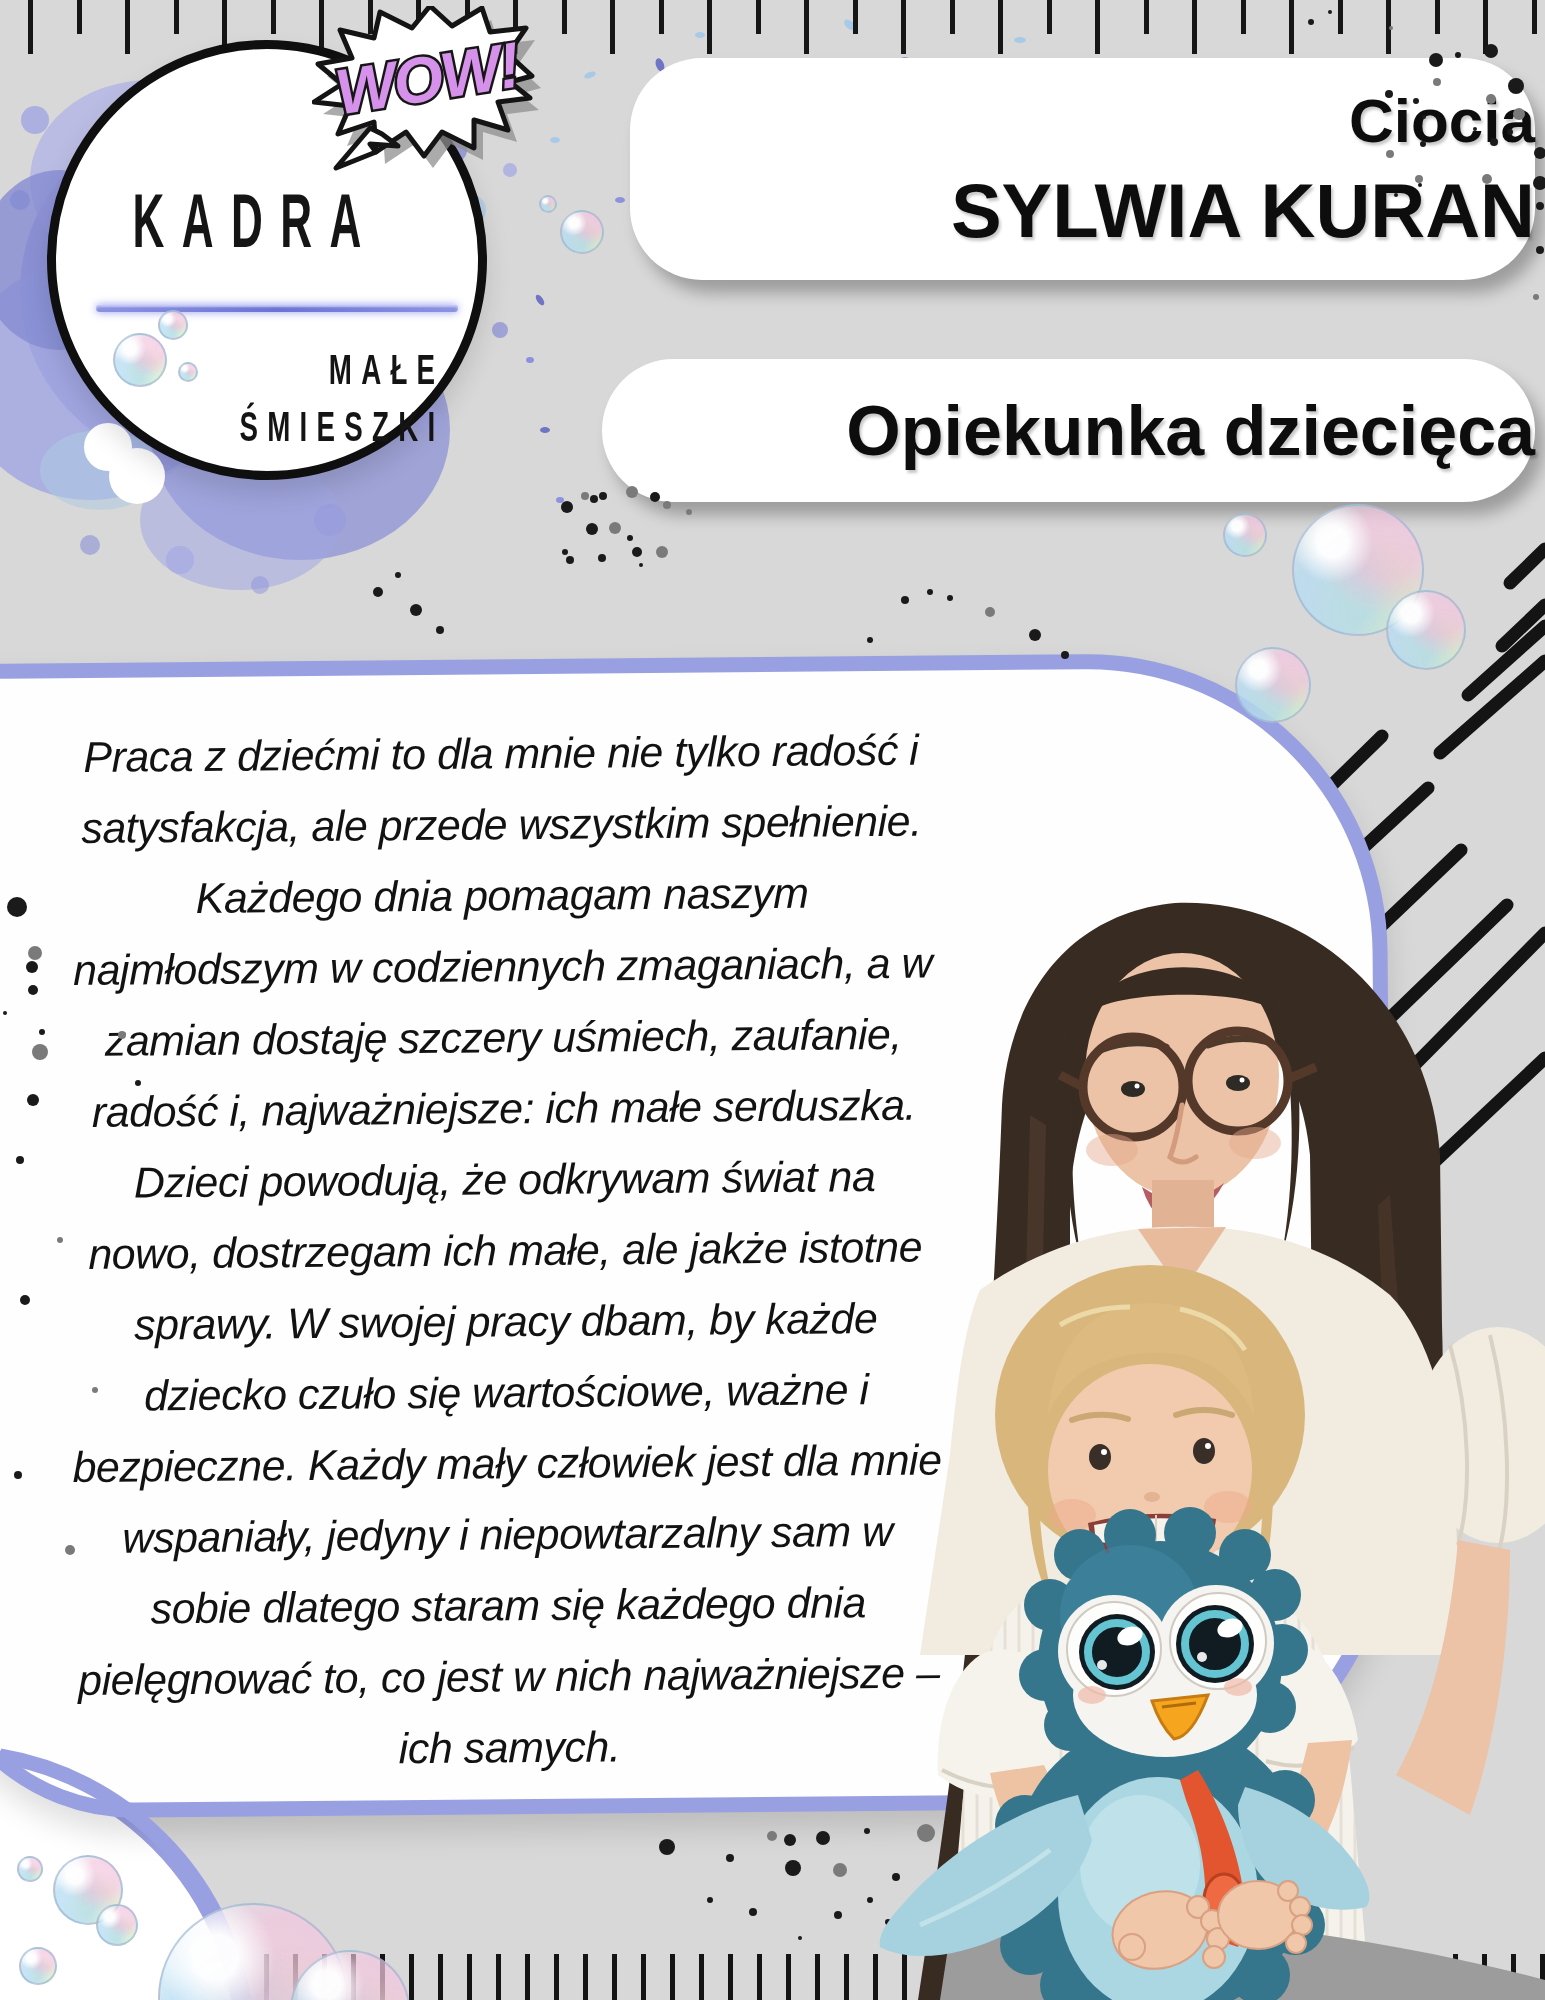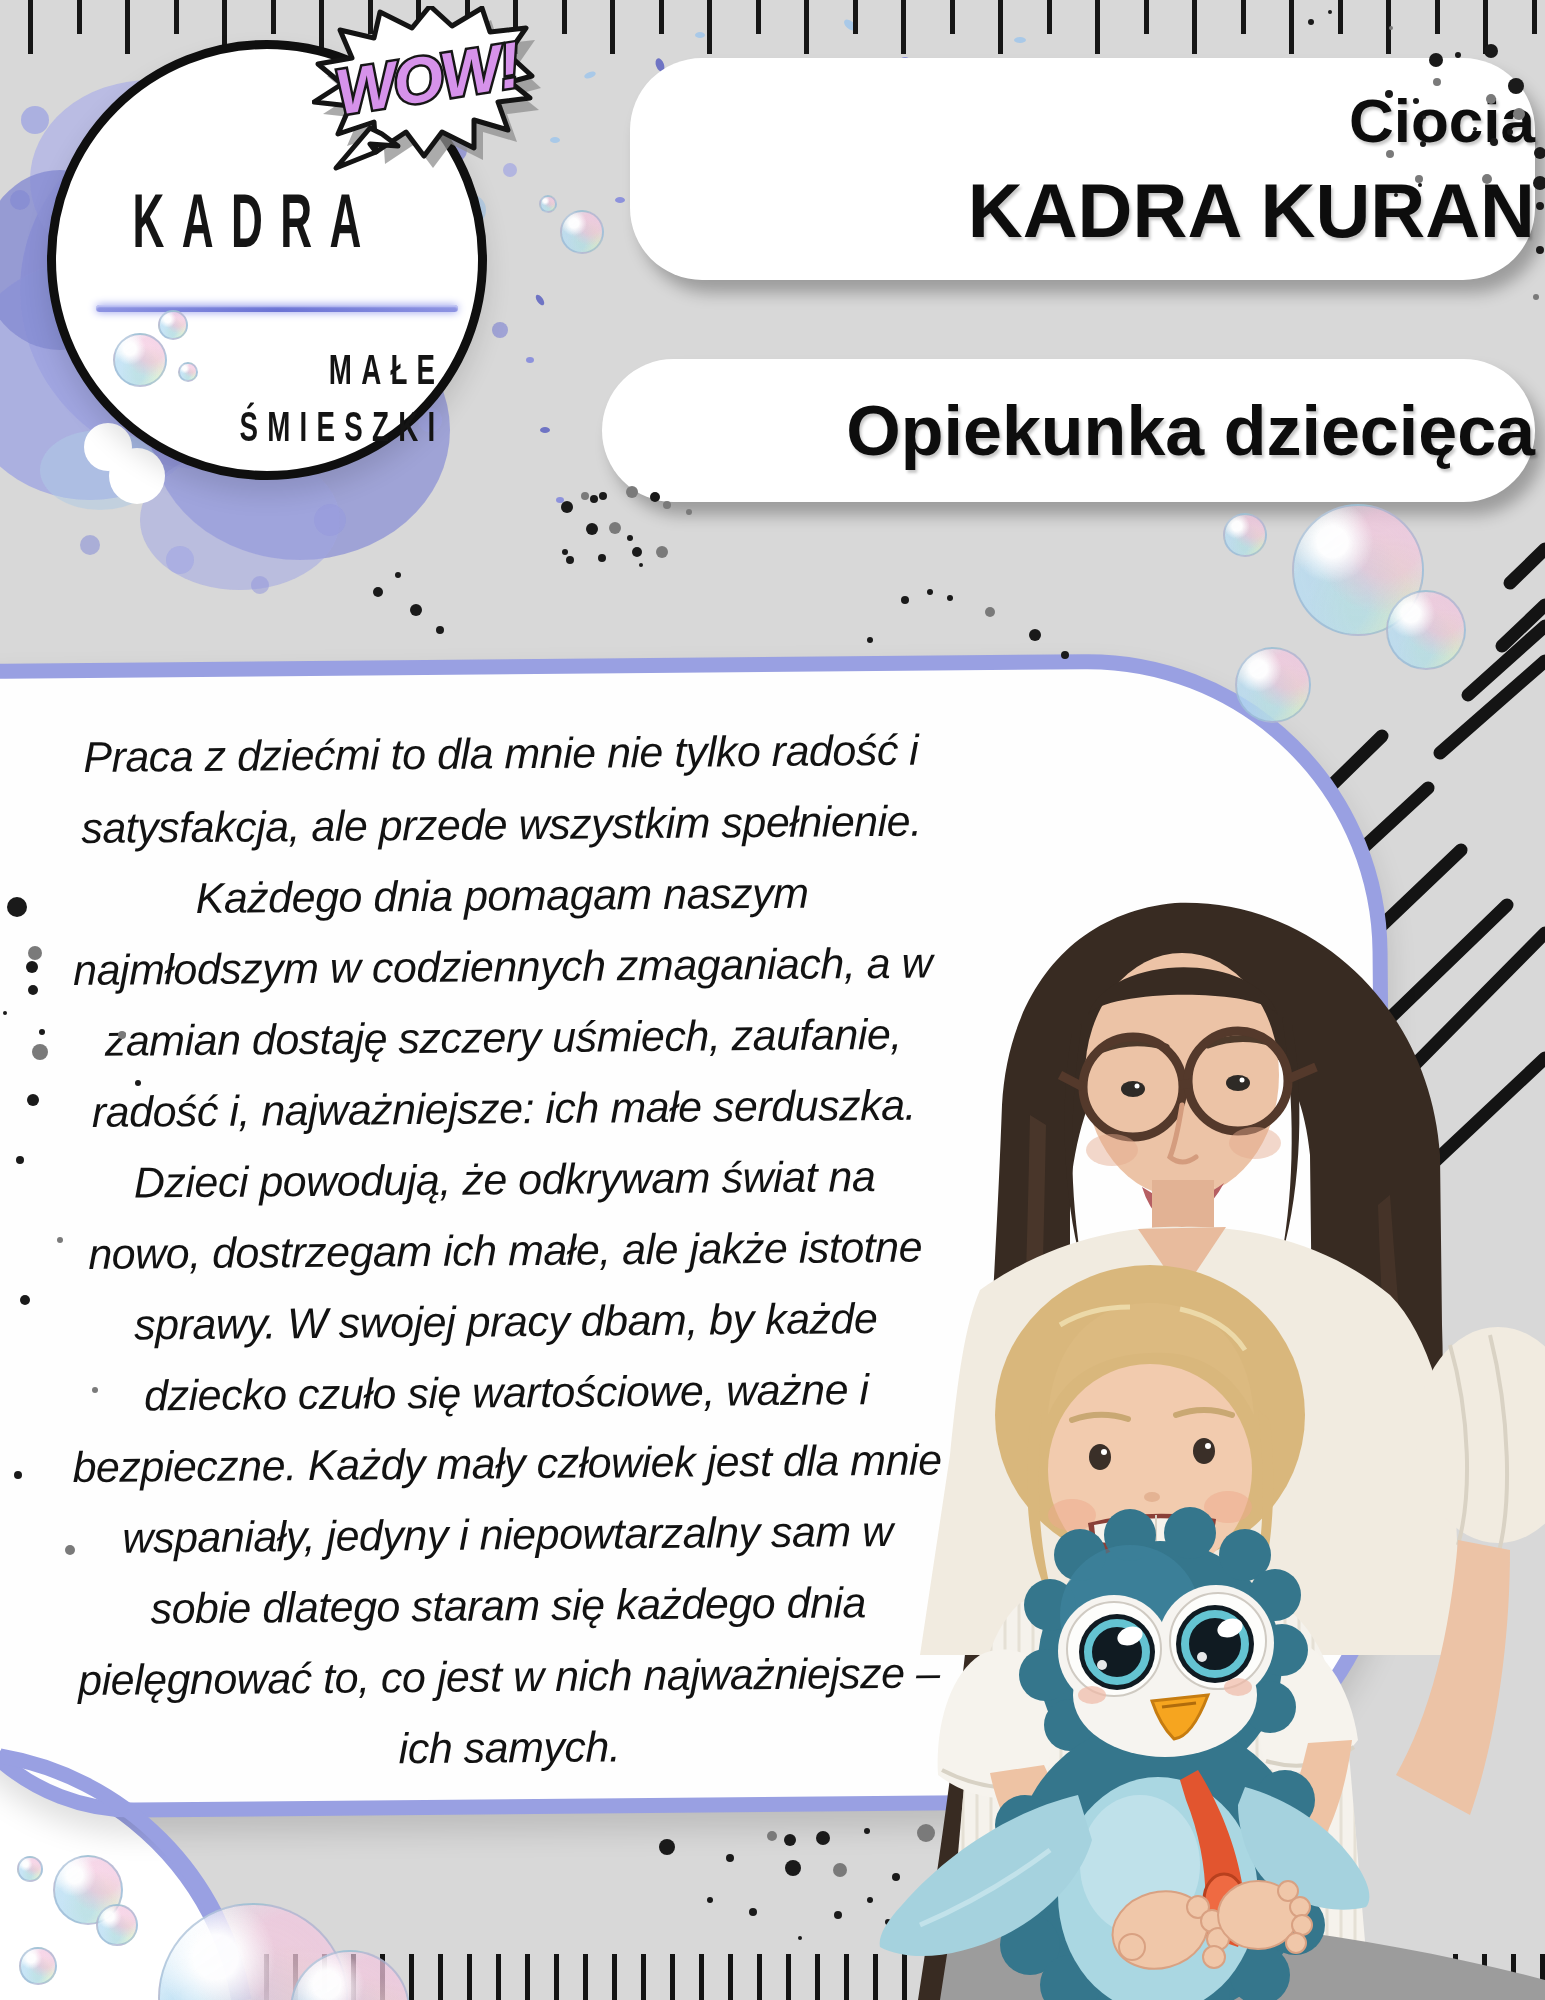--- a/index.html
+++ b/index.html
@@ -167,21 +167,21 @@
       <div class="quote-line">ich samych.</div>
     </div>
   </div>
 
   <svg class="layer" style="left:0;top:1600px;" width="560" height="400" viewBox="0 1600 560 400">
     <path d="M 0 1756 A 298 298 0 0 1 244 2000" fill="none" stroke="#99a0e2" stroke-width="15"></path>
   </svg>
 
   <div class="pill pill-name">
     <div class="pill-line1">Ciocia</div>
-    <div class="pill-line2">KADRA KURAN</div>
+    <div class="pill-line2">SYLWIA KURAN</div>
   </div>
   <div class="pill pill-role">
     <div class="pill-line3">Opiekunka dziecięca</div>
   </div>
 
   <div class="logo-circle">
     <div class="logo-title">KADRA</div>
     <div class="logo-divider"></div>
     <div class="logo-sub">
       <div>MAŁE</div>

